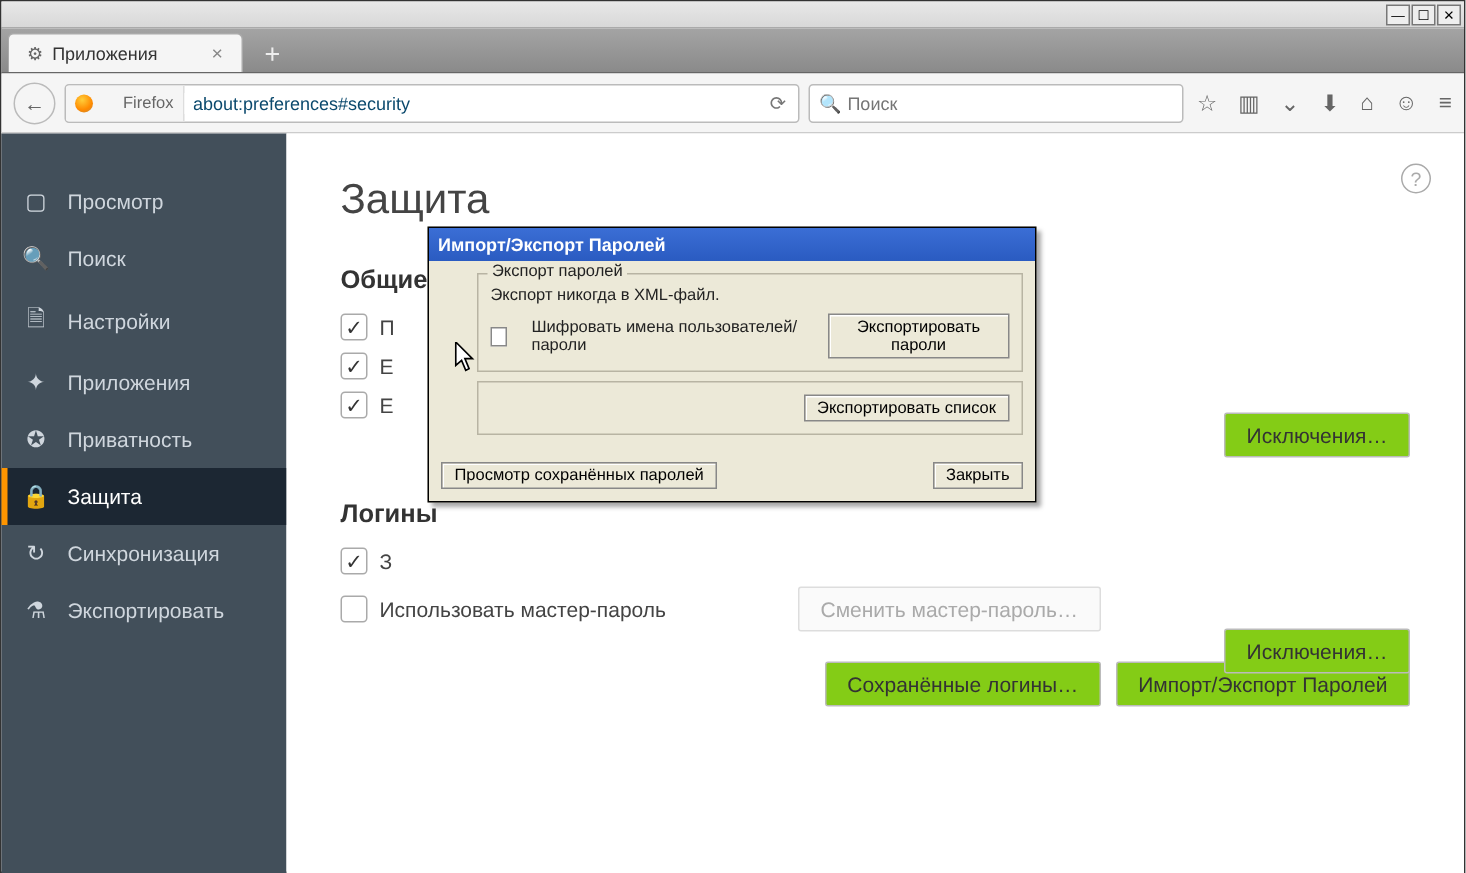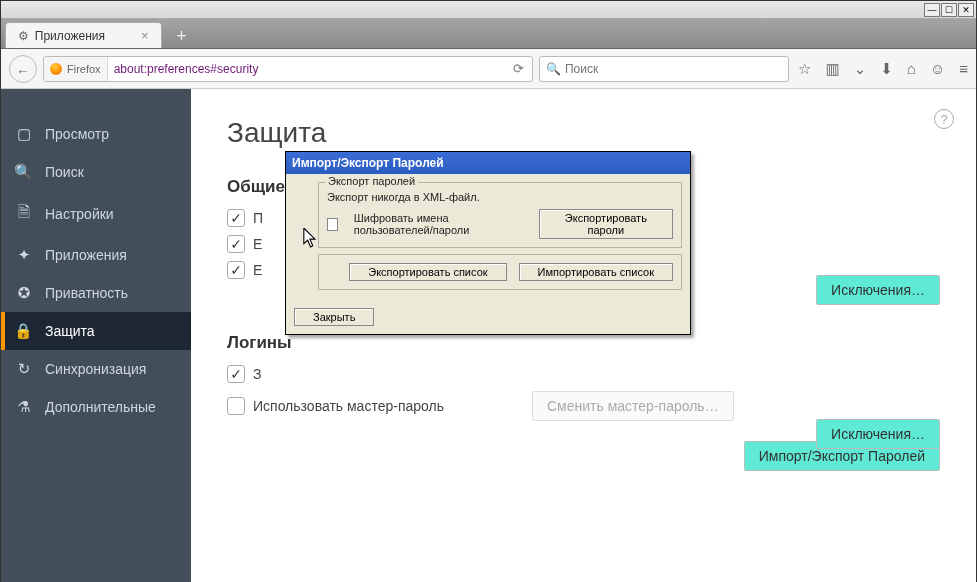--- a/index.html
+++ b/index.html
@@ -15,23 +15,23 @@
 .tabstrip { height: 30px; background: linear-gradient(#a4a4a4,#8a8a8a); display:flex; align-items:flex-end; padding:0 4px; border-bottom:1px solid #666; }
 .tab { background:#f5f5f5; border:1px solid #aaa; border-bottom:none; border-radius:4px 4px 0 0; height:26px; display:flex; align-items:center; padding:0 12px; gap:6px; font-size:12px; color:#333; }
 .tab .gear { color:#666; }
 .tab-close { color:#888; font-size:13px; margin-left:30px; }
 .newtab { color:#eee; font-size:18px; margin-left:8px; width:24px; height:24px; display:flex; align-items:center; justify-content:center; border-radius:3px; }
 
 
 .navbar { height: 40px; background:#f5f5f5; border-bottom:1px solid #ccc; display:flex; align-items:center; padding:0 8px; gap:6px; }
 .nav-back { width:28px; height:28px; border:1px solid #bbb; border-radius:50%; display:flex; align-items:center; justify-content:center; color:#666; font-size:14px; }
 .urlbox { flex:0 0 auto; width:490px; height:26px; border:1px solid #bbb; border-radius:3px; display:flex; align-items:center; background:#fff; overflow:hidden; }
-.urlbox .ffx { background:#f5f5f5; border-right:1px solid #ddd; padding:0 6px; display:flex; align-items:center; gap:5px; font-size:11px; color:#666; height:100%; }
+.urlbox .ffx { background:#f5f5f5; border-right:1px solid #ddd; padding:0 6px; display:flex; align-items:center; gap:20px; font-size:11px; color:#666; height:100%; }
 .urlbox .ffx .fflogo { width:12px; height:12px; border-radius:50%; background: radial-gradient(circle at 40% 30%, #ffce3a, #ff8a00 60%, #b84 100%); }
-.urlbox input { border:none; outline:none; font-size:12px; padding:0 6px; flex:1; color:#701a75; }
+.urlbox input { border:none; outline:none; font-size:12px; padding:0 6px; flex:1; color:#0c4a6e; }
 .urlbox .reload { padding:0 8px; color:#777; font-size:13px; }
 .searchbox { width:250px; height:26px; border:1px solid #bbb; border-radius:3px; display:flex; align-items:center; gap:4px; padding:0 6px; background:#fff; }
 .searchbox input { border:none; outline:none; font-size:12px; color:#888; flex:1; }
 .searchbox .mag { color:#888; font-size:12px; }
 .tb-icons { display:flex; gap:14px; margin-left:auto; color:#666; font-size:15px; align-items:center; }
 .tb-icons span { cursor:pointer; }
 
 
 .content { display:flex; height: calc(582px - 18px - 30px - 40px); }
 .sidebar { width:190px; background:#424f5a; color:#cfd6dd; padding-top:26px; }
@@ -43,37 +43,37 @@
 .main { flex:1; background:#fff; padding:28px 36px; position:relative; color:#333; }
 .page-title { font-size:28px; font-weight:400; color:#444; }
 .help-ico { position:absolute; top:20px; right:22px; width:20px; height:20px; border:1.5px solid #aaa; border-radius:50%; color:#aaa; font-size:13px; display:flex; align-items:center; justify-content:center; }
 
 .sec-h { font-size:17px; font-weight:600; color:#333; margin-top:28px; }
 .rows { margin-top:8px; }
 .row { display:flex; align-items:center; gap:8px; padding:4px 0; font-size:14px; color:#444; }
 .cb { width:18px; height:18px; border:1px solid #aaa; border-radius:3px; display:flex; align-items:center; justify-content:center; font-size:14px; color:#333; }
 .cb.checked::after { content:"✓"; }
 
-.btn { border:1px solid #bbb; background:#5eead4; padding:6px 14px; font-size:14px; color:#333; cursor:pointer; border-radius:2px; }
+.btn { border:1px solid #bbb; background:#84cc16; padding:6px 14px; font-size:14px; color:#333; cursor:pointer; border-radius:2px; }
 .btn.disabled { color:#aaa; border-color:#ddd; background:#fafafa; }
 .btn-area-right { position:absolute; right:36px; }
 .exceptions1 { top:186px; }
 .exceptions2 { top:330px; }
 .bottom-buttons { display:flex; gap:10px; margin-top:16px; justify-content:flex-end; }
 
 
 .dialog { position:absolute; left:284px; top:150px; width:406px; background:#ece9d8; border:1px solid #000; box-shadow:3px 3px 3px rgba(0,0,0,0.35); }
 .dialog-title { height:22px; background:linear-gradient(#3b6ed5,#2a5bc1); color:#fff; font-size:12px; font-weight:bold; display:flex; align-items:center; padding:0 6px; }
 .dialog-body { padding:8px; font-size:11px; color:#222; }
 .group { border:1px solid #b8b4a3; padding:8px; margin-bottom:6px; position:relative;margin-left:24px; }
 .group-title { position:absolute; top:-8px; left:6px; background:#ece9d8; padding:0 3px; font-size:11px; }
 .group-desc { margin-bottom:6px; }
 .group-row { display:flex; align-items:center; gap:16px; }
 .group-row .dchk { width:13px; height:13px; border:1px solid #888; background:#fff; display:inline-block; }
-.dbtn { border:1px solid #888; background:#ece9d8; padding:2px 18px; font-size:11px; cursor:pointer; box-shadow:1px 1px 0 #fff inset; }
+.dbtn { border:1px solid #888; background:#ece9d8; padding:2px 8px; font-size:11px; cursor:pointer; box-shadow:1px 1px 0 #fff inset; }
 .right { margin-left:auto; }
 .dialog-footer { display:flex; justify-content:space-between; padding:4px 8px 8px; }
 .cursor-arrow { position:absolute; left:302px; top:227px; pointer-events:none; }
 .cursor-arrow svg { width:15px; height:20px; }
 </style>
 </head>
 <body>
 
 <div class="window">
 
@@ -142,21 +142,21 @@
       <div class="sb-item active">
           <span class="sb-ico">🔒</span>
           <span>Защита</span>
         </div>
       <div class="sb-item">
           <span class="sb-ico">↻</span>
           <span>Синхронизация</span>
         </div>
       <div class="sb-item">
           <span class="sb-ico">⚗</span>
-          <span>Дополнительные</span>
+          <span>Экспортировать</span>
         </div>
     </div>
 
     <div class="main">
       <div class="help-ico">?</div>
       <div class="page-title">Защита</div>
 
       <div class="sec-h">Общие</div>
       <div class="rows">
         <div class="row">
@@ -182,20 +182,21 @@
           </div>
         <div class="row">
             <span class="cb"></span>
             <span>Использовать мастер-пароль</span>
           <button class="btn disabled" style="margin-left:80px">Сменить мастер-пароль…</button>
         </div>
       </div>
       <button class="btn btn-area-right exceptions2">Исключения…</button>
 
       <div class="bottom-buttons">
+        <button class="btn">Сохранённые логины…</button>
         <button class="btn">Импорт/Экспорт Паролей</button>
       </div>
     </div>
   </div>
 
   <div class="dialog">
     <div class="dialog-title">Импорт/Экспорт Паролей</div>
     <div class="dialog-body">
 
       <div class="group">
@@ -205,26 +206,26 @@
           <span class="dchk"></span>
           <span>Шифровать имена пользователей/пароли</span>
           <button class="dbtn right">Экспортировать пароли</button>
         </div>
       </div>
 
 
       <div class="group">
         <div class="group-row" style="justify-content:flex-end; gap:12px">
           <button class="dbtn">Экспортировать список</button>
-          <button class="dbtn">Импортировать список</button>
         </div>
       </div>
 
     </div>
     <div class="dialog-footer">
+      <button class="dbtn">Просмотр сохранённых паролей</button>
       <button class="dbtn">Закрыть</button>
     </div>
   </div>
 
   <div class="cursor-arrow">
     <svg viewBox="0 0 12 18">
         <path d="M0 0 L0 14 L3.5 11 L6 17 L8 16 L5.5 10 L10 10 Z" fill="#fff" stroke="#000" stroke-width="1"></path>
       </svg>
   </div>
 </div>

